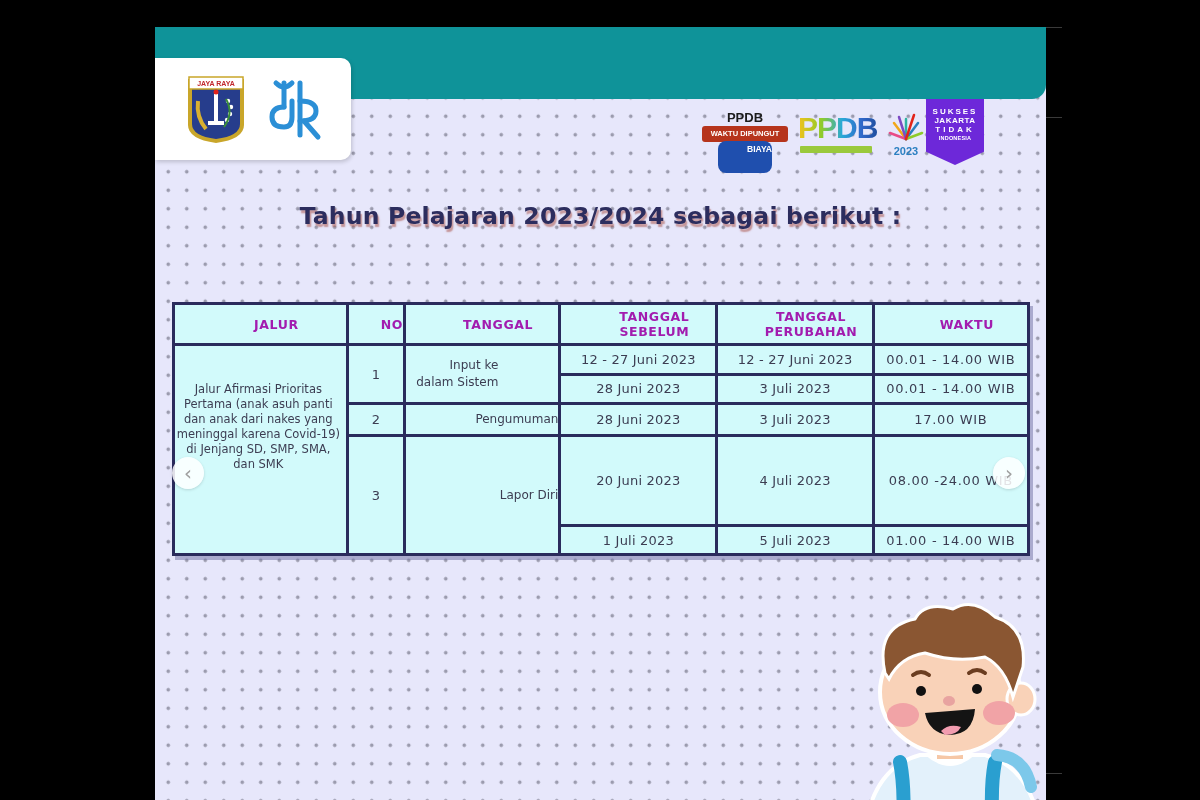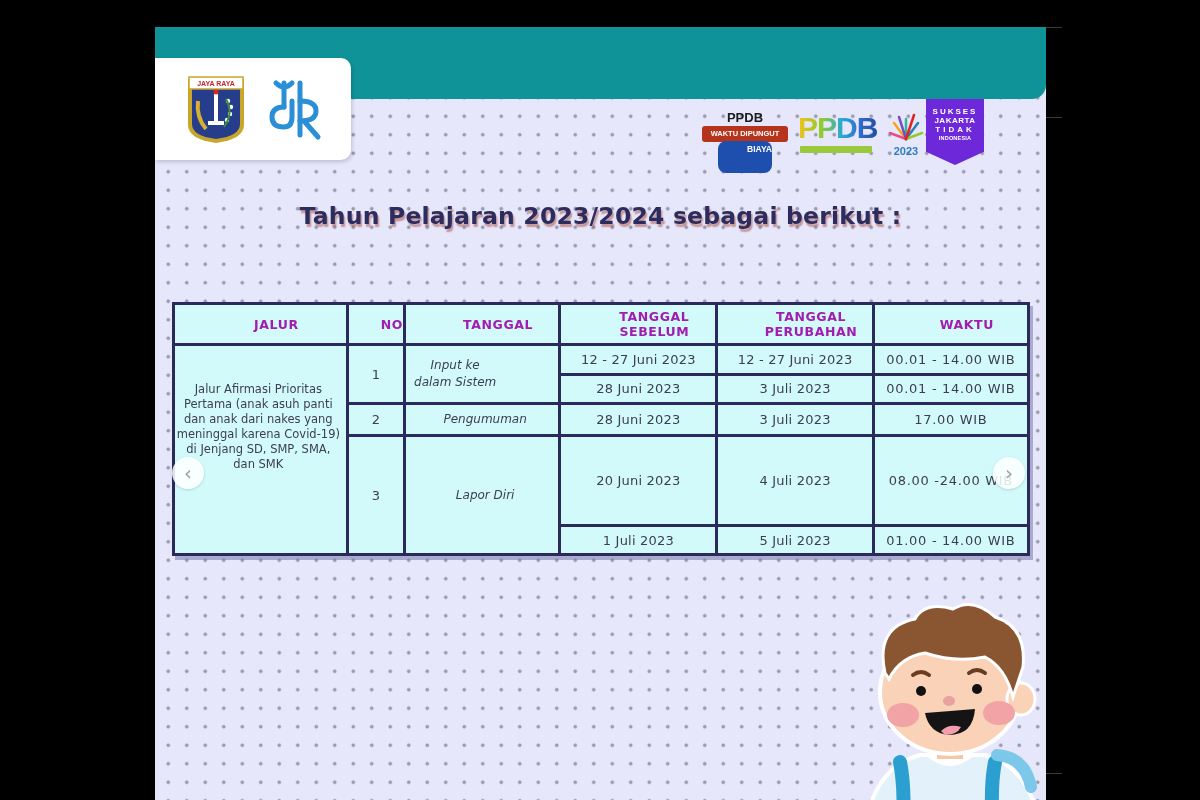--- a/index.html
+++ b/index.html
@@ -53,21 +53,21 @@
   .title { position: absolute; left: 0; right: 0; top: 174px; text-align: center; color: #2c2d5e;
     font-family: "DejaVu Sans", sans-serif; font-weight: 700; font-size: 23.5px; line-height: 30px;
     text-shadow: 1.5px 2.5px 1.5px rgba(168, 80, 70, 0.55); letter-spacing: 0.2px; }
 
   .table-wrap { position: absolute; left: 17px; top: 275px; width: 858px; height: 254px;
     background: #2a2b5c; box-shadow: 3px 4px 0 rgba(120,120,170,0.55); }
   table.sched { border-collapse: separate; border-spacing: 3px; width: 100%; height: 100%; }
   table.sched td, table.sched th { background: #d2fafb; color: #3c3d52; text-align: center; vertical-align: middle;
     font-family: "DejaVu Sans", sans-serif; font-size: 13px; }
   table.sched th { color: #a21caf; font-weight: 700; font-size: 12.5px; line-height: 15px; letter-spacing: 0.6px; height: 38px; padding-left: 32px; }
-  table.sched td.left { text-align: center; padding-left: 6px; font-size: 12px; line-height: 17px; font-style: italic; }
+  table.sched td.left { text-align: right; padding-left: 6px; font-size: 12px; line-height: 17px; }
   table.sched td.jalur { font-size: 11.5px; line-height: 15px; vertical-align: top; padding-top: 36px; padding-right: 4px; }
   table.sched td.date { font-size: 13px; letter-spacing: 0.2px; }
   table.sched td.time { font-size: 13px; letter-spacing: 0.7px; }
 
   .nav-arrow { position: absolute; width: 32px; height: 32px; border-radius: 50%; background: rgba(255,255,255,0.85);
     box-shadow: 0 1px 3px rgba(0,0,0,0.15); display: flex; align-items: center; justify-content: center; color: #a0a0a0; font-size: 20px; font-family: "DejaVu Sans", sans-serif; line-height: 1; }
   .nav-left { left: 17px; top: 430px; }
   .nav-right { left: 838px; top: 430px; }
 
   .kid { position: absolute; left: 690px; top: 560px; width: 210px; height: 240px; }

